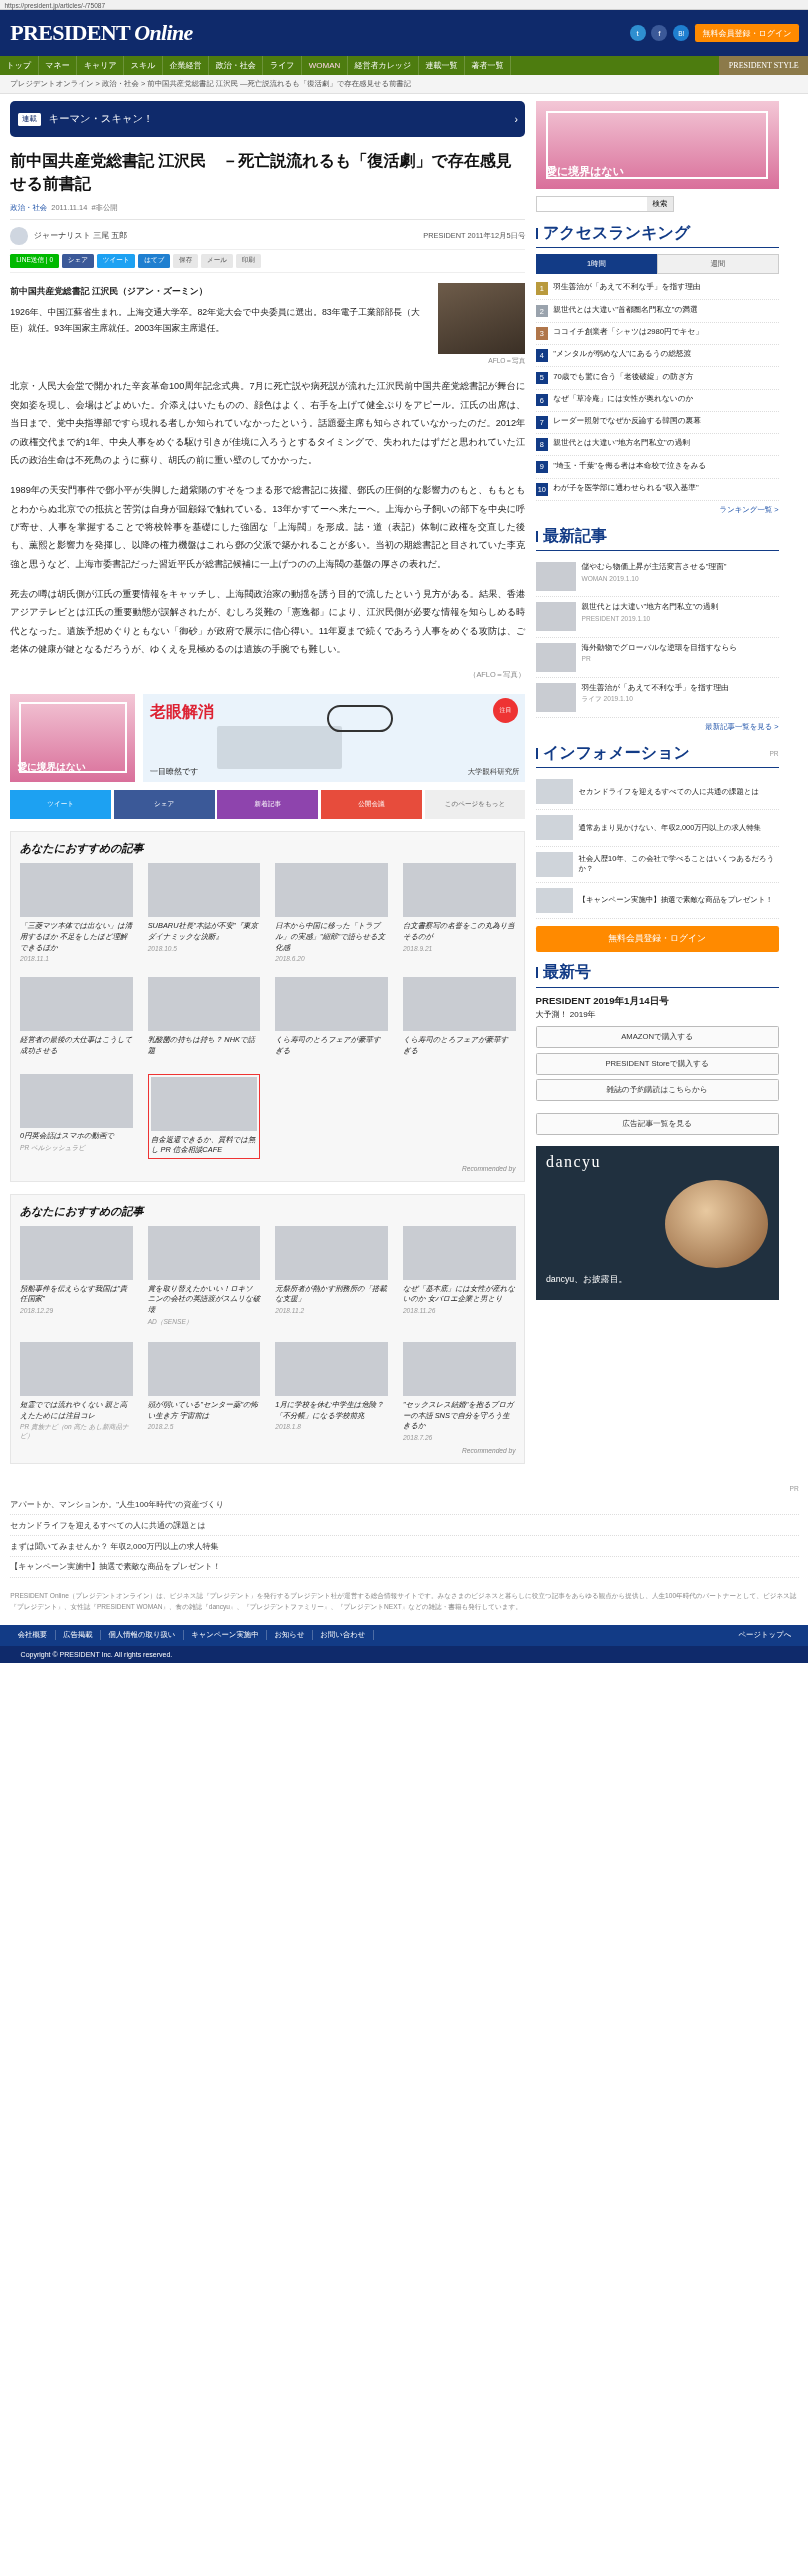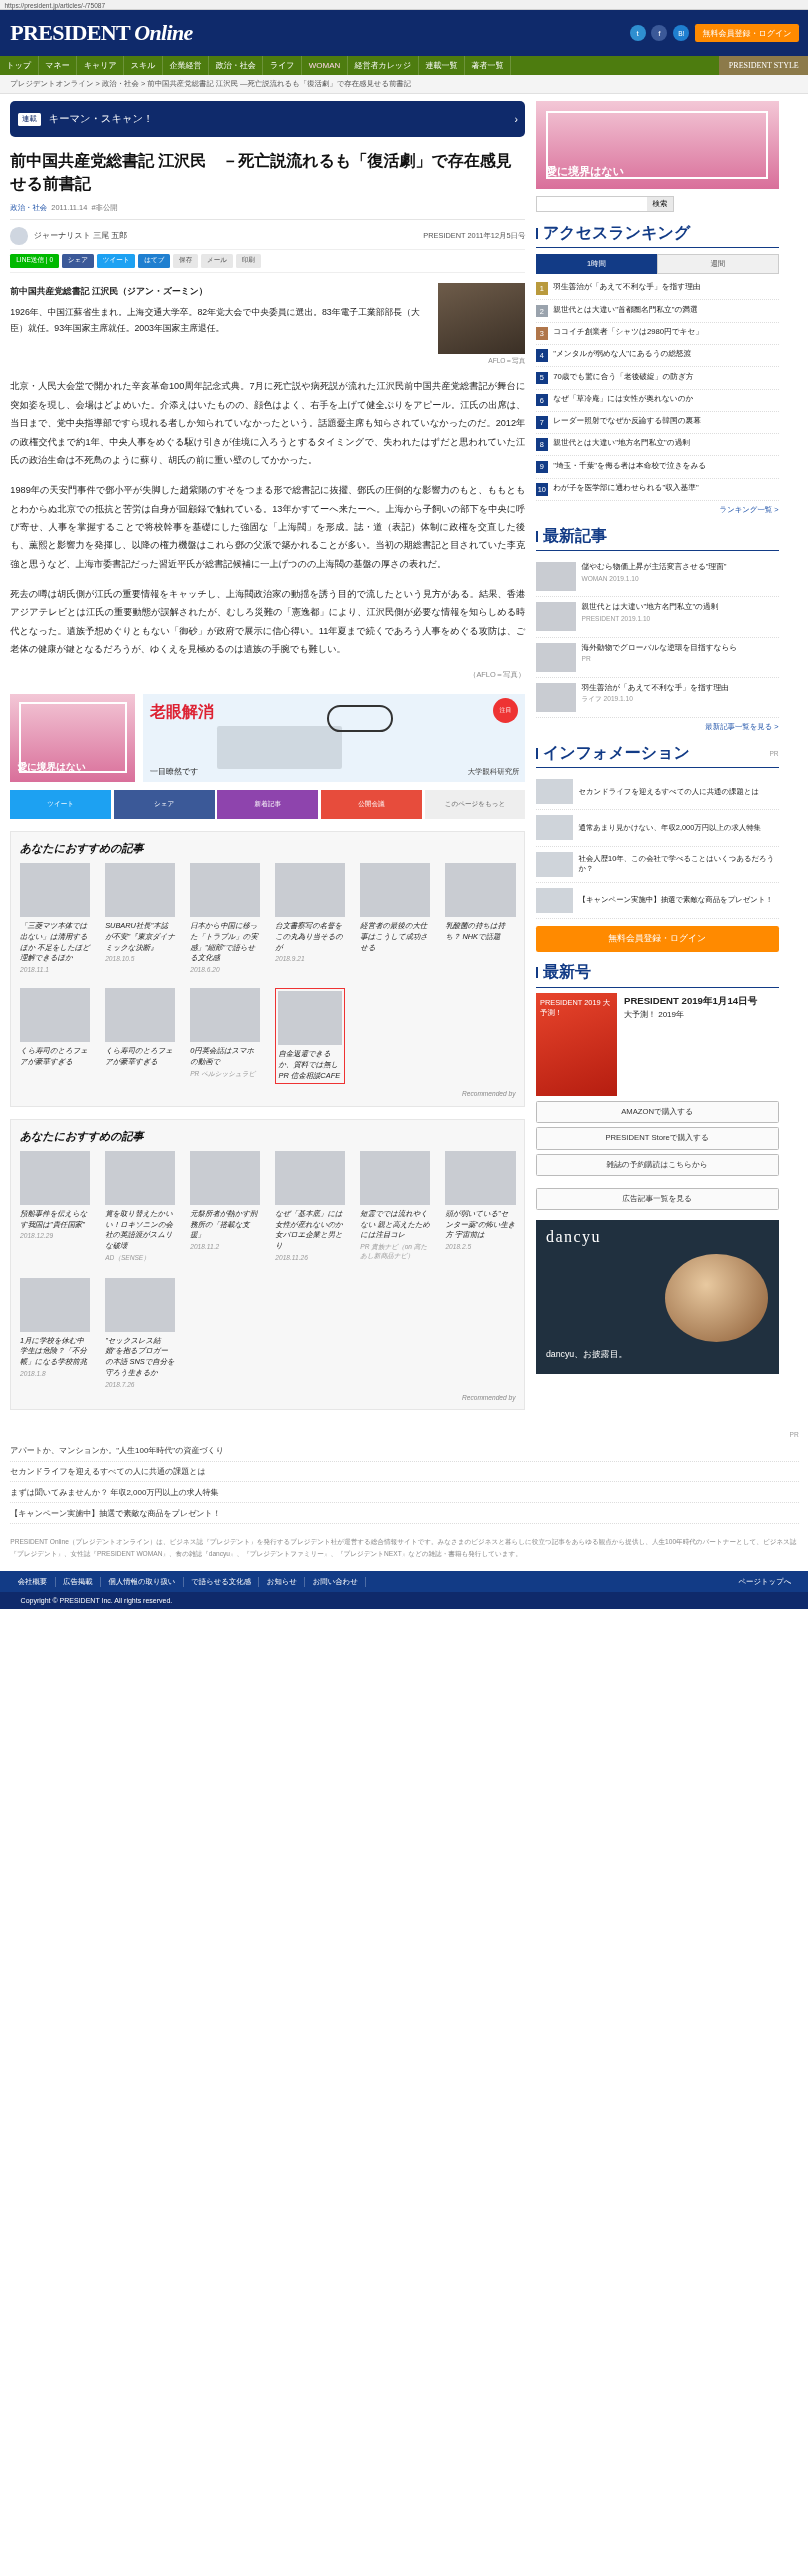--- a/index.html
+++ b/index.html
@@ -77,21 +77,21 @@
   .ad-b .stamp{position:absolute;right:7.4px;top:4.4px;background:#e33;color:#fff;font-size:5.9px;border-radius:50%;width:25px;height:25px;display:flex;align-items:center;justify-content:center;text-align:center;line-height:1.05;}
   .ad-b .kb{position:absolute;left:74px;top:32px;width:125px;height:43px;background:#cfd8e0;border-radius:2.2px;}
   .ad-b .gl{position:absolute;left:184px;top:11.8px;width:66px;height:26.5px;border:2.2px solid #333;border-radius:13.2px;}
   .ad-b .bt{position:absolute;left:7.4px;bottom:4.4px;font-size:8px;color:#222;}
   .ad-b .rt{position:absolute;right:5.9px;bottom:4.4px;font-size:7.4px;color:#444;text-align:center;}
   .social-row{display:flex;gap:2.9px;margin:8.8px 0;}
   .social-row div{flex:1;height:29px;display:flex;flex-direction:column;align-items:center;justify-content:center;color:#fff;font-size:6.6px;}
   .sr-tw{background:#1da1f2;} .sr-fb{background:#3b5998;} .sr-ln{background:#8e44ad;} .sr-ml{background:#e74c3c;} .sr-gr{background:#eee;color:#666 !important;}
   .panel{background:#f7f7f7;border:0.7px solid #e6e6e6;padding:8.8px;margin:11.8px 0;font-style:italic;}
   .panel h2{font-size:11px;margin:0 0 7.4px 0;color:#111;}
-  .grid4{display:grid;grid-template-columns:repeat(6,1fr);gap:15px;}
+  .grid4{display:grid;grid-template-columns:repeat(4,1fr);gap:15px;}
   .card .thumb{width:100%;height:54px;background:#c9ccd2;}
   .card .ct{font-size:7.4px;line-height:1.45;margin-top:3.7px;color:#1a1a1a;}
   .card .cd{font-size:6.6px;color:#999;margin-top:2.2px;}
   .card.highlight{border:1.5px solid #e33;padding:2.2px;}
   .reco{font-size:6.6px;color:#888;text-align:right;margin-top:5.9px;}
   
   .s-ad{width:243px;height:88px;background:linear-gradient(180deg,#f3c7d6,#d96f9a);position:relative;margin-bottom:7.4px;}
   .s-ad .f{position:absolute;inset:10.3px;border:2.2px solid #fff;}
   .s-ad .t{position:absolute;left:10.3px;bottom:10.3px;color:#fff;font-size:11px;font-weight:bold;line-height:1.25;}
   .searchrow{display:flex;justify-content:flex-start;margin-bottom:5px;}
@@ -484,21 +484,20 @@
           <div class="tx">【キャンペーン実施中】抽選で素敵な商品をプレゼント！</div>
         </div>
     </div>
     <a class="cta" href="#">無料会員登録・ログイン</a>
 
     <div class="s-head">
       <div class="bar"></div>
       <h3>最新号</h3>
     </div>
     <div class="mag">
-      <div class="cover">PRESIDENT 2019 大予測！</div>
       <div class="info">
         <b>PRESIDENT 2019年1月14日号</b>
         <span>大予測！ 2019年</span>
       </div>
     </div>
     <a class="btn-out" href="#">AMAZONで購入する</a>
     <a class="btn-out" href="#">PRESIDENT Storeで購入する</a>
     <a class="btn-out" href="#">雑誌の予約購読はこちらから</a>
     <a class="btn-out" href="#" style="margin-top:11.8px;">広告記事一覧を見る</a>
 
@@ -517,21 +516,21 @@
   <div>まずは聞いてみませんか？ 年収2,000万円以上の求人特集</div>
   <div>【キャンペーン実施中】抽選で素敵な商品をプレゼント！</div>
 </div>
 
 <div class="foot-note">PRESIDENT Online（プレジデントオンライン）は、ビジネス誌『プレジデント』を発行するプレジデント社が運営する総合情報サイトです。みなさまのビジネスと暮らしに役立つ記事をあらゆる観点から提供し、人生100年時代のパートナーとして、ビジネス誌『プレジデント』、女性誌『PRESIDENT WOMAN』、食の雑誌『dancyu』、『プレジデントファミリー』、『プレジデントNEXT』などの雑誌・書籍も発行しています。</div>
 <div class="footbar">
   <div class="footbar-inner">
     <a href="#">会社概要</a>
     <a href="#">広告掲載</a>
     <a href="#">個人情報の取り扱い</a>
-    <a href="#">で語らせる文化感</a>
+    <a href="#">キャンペーン実施中</a>
     <a href="#">お知らせ</a>
     <a href="#">お問い合わせ</a>
     <a href="#" class="top">ページトップへ</a>
   </div>
 </div>
 <div class="copy">
   <div class="copy-inner">Copyright © PRESIDENT Inc. All rights reserved.</div>
 </div>
 
 

